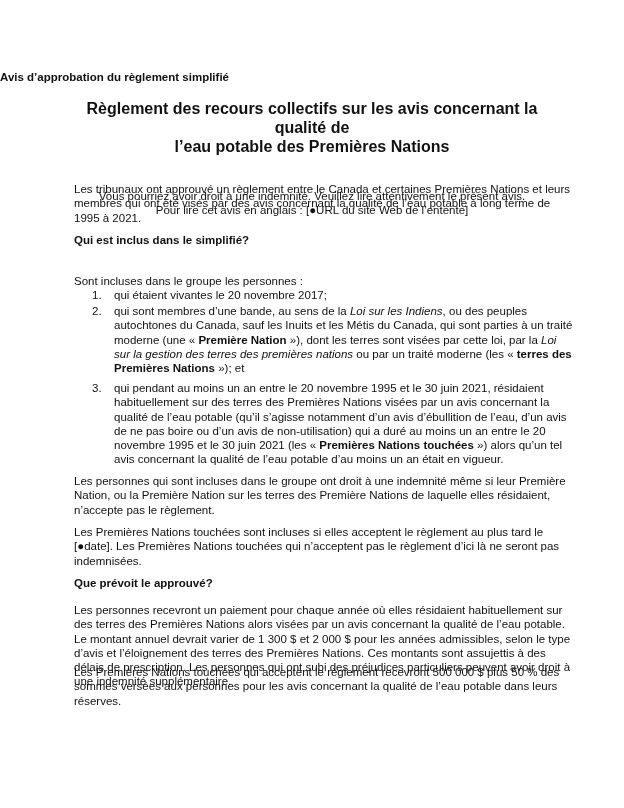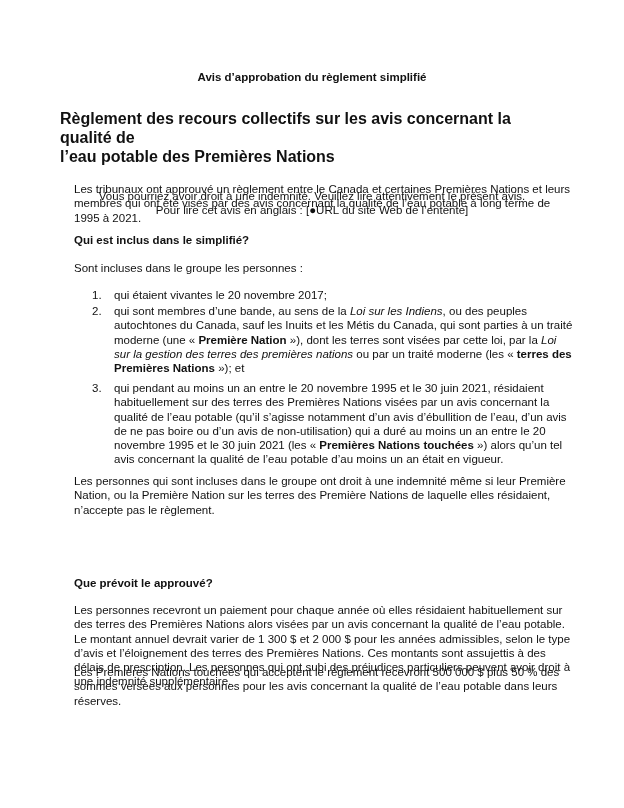--- a/index.html
+++ b/index.html
@@ -1,19 +1,19 @@
 <!DOCTYPE html>
 <html><head>
 <meta charset="utf-8">
 <style>
   html, body { margin:0; padding:0; background:#ffffff; }
   body { width:624px; height:808px; overflow:hidden; font-family:"Liberation Sans", sans-serif; color:#111; }
   .page { position:relative; width:624px; height:808px; }
-  .pre-title { position:absolute; top:71px; left:0; width:624px; text-align:center; font-size:11.5px; font-weight:bold; }
-  .title { position:absolute; top:109px; left:60px; width:504px; font-size:16px; font-weight:bold; line-height:19px; }
+  .pre-title { position:absolute; top:71px; left:0; width:624px; text-align:left; font-size:11.5px; font-weight:bold; }
+  .title { position:absolute; top:99px; left:60px; width:504px; text-align:center; font-size:16px; font-weight:bold; line-height:19px; }
   .subtitle { position:absolute; top:141px; left:40px; width:544px; text-align:center; font-size:11.5px; font-weight:normal; line-height:14px;margin-top:48px; }
   .block { position:absolute; left:74px; width:500px; font-size:11.5px; line-height:14.3px; }
   .heading { font-weight:bold; }
   .li { position:absolute; left:92px; width:470px; font-size:11.5px; line-height:14.3px; }
   .li .num { position:absolute; left:0; top:0; }
   .li .txt { position:absolute; left:22px; top:0; width:460px; }
   b { font-weight:bold; }
   i { font-style:italic; }
 </style>
 </head>
@@ -29,38 +29,39 @@
 
   <div class="subtitle">
     <div>Vous pourriez avoir droit à une indemnité. Veuillez lire attentivement le présent avis.</div>
     <div>Pour lire cet avis en anglais : [●URL du site Web de l’entente]</div>
   </div>
 
   <div class="block" style="top:182px;">Les tribunaux ont approuvé un règlement entre le Canada et certaines Premières Nations et leurs membres qui ont été visés par des avis concernant la qualité de l’eau potable à long terme de 1995 à 2021.</div>
 
   <div class="block heading" style="top:233px;">Qui est inclus dans le simplifié?</div>
 
-  <div class="block" style="top:261px;">Sont incluses dans le groupe les personnes :</div>
+  <div class="block" style="top:274px;">Sont incluses dans le groupe les personnes :</div>
 
   <div class="li" style="top:288px;">
     <span class="num">1.</span>
     <span class="txt">qui étaient vivantes le 20 novembre 2017;</span>
   </div>
 
   <div class="li" style="top:304px;">
     <span class="num">2.</span>
     <span class="txt"><span>qui sont membres d’une bande, au sens de la </span><i>Loi sur les Indiens</i><span>, ou des peuples autochtones du Canada, sauf les Inuits et les Métis du Canada, qui sont parties à un traité moderne (une « </span><b>Première Nation</b><span> »), dont les terres sont visées par cette loi, par la </span><i>Loi sur la gestion des terres des premières nations</i><span> ou par un traité moderne (les « </span><b>terres des Premières Nations</b><span> »); et</span></span>
   </div>
 
   <div class="li" style="top:381px;">
     <span class="num">3.</span>
     <span class="txt"><span>qui pendant au moins un an entre le 20 novembre 1995 et le 30 juin 2021, résidaient habituellement sur des terres des Premières Nations visées par un avis concernant la qualité de l’eau potable (qu’il s’agisse notamment d’un avis d’ébullition de l’eau, d’un avis de ne pas boire ou d’un avis de non-utilisation) qui a duré au moins un an entre le 20 novembre 1995 et le 30 juin 2021 (les « </span><b>Premières Nations touchées</b><span> ») alors qu’un tel avis concernant la qualité de l’eau potable d’au moins un an était en vigueur.</span></span>
   </div>
 
   <div class="block" style="top:474px;">Les personnes qui sont incluses dans le groupe ont droit à une indemnité même si leur Première Nation, ou la Première Nation sur les terres des Première Nations de laquelle elles résidaient, n’accepte pas le règlement.</div>
 
+  <div class="block" style="top:525px;">Les Premières Nations touchées sont incluses si elles acceptent le règlement au plus tard le [●date]. Les Premières Nations touchées qui n’acceptent pas le règlement d’ici là ne seront pas indemnisées.</div>
 
   <div class="block heading" style="top:576px;">Que prévoit le approuvé?</div>
 
   <div class="block" style="top:603px;">Les personnes recevront un paiement pour chaque année où elles résidaient habituellement sur des terres des Premières Nations alors visées par un avis concernant la qualité de l’eau potable. Le montant annuel devrait varier de 1 300 $ et 2 000 $ pour les années admissibles, selon le type d’avis et l’éloignement des terres des Premières Nations. Ces montants sont assujettis à des délais de prescription. Les personnes qui ont subi des préjudices particuliers peuvent avoir droit à une indemnité supplémentaire.</div>
 
   <div class="block" style="top:665px;">Les Premières Nations touchées qui acceptent le règlement recevront 500 000 $ plus 50 % des sommes versées aux personnes pour les avis concernant la qualité de l’eau potable dans leurs réserves.</div>
 </div>
 
 </body></html>

